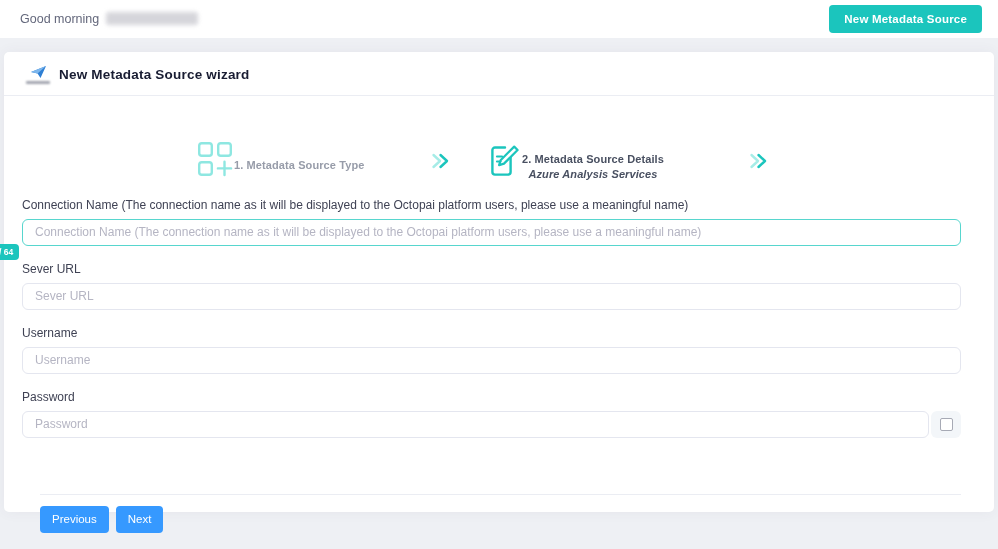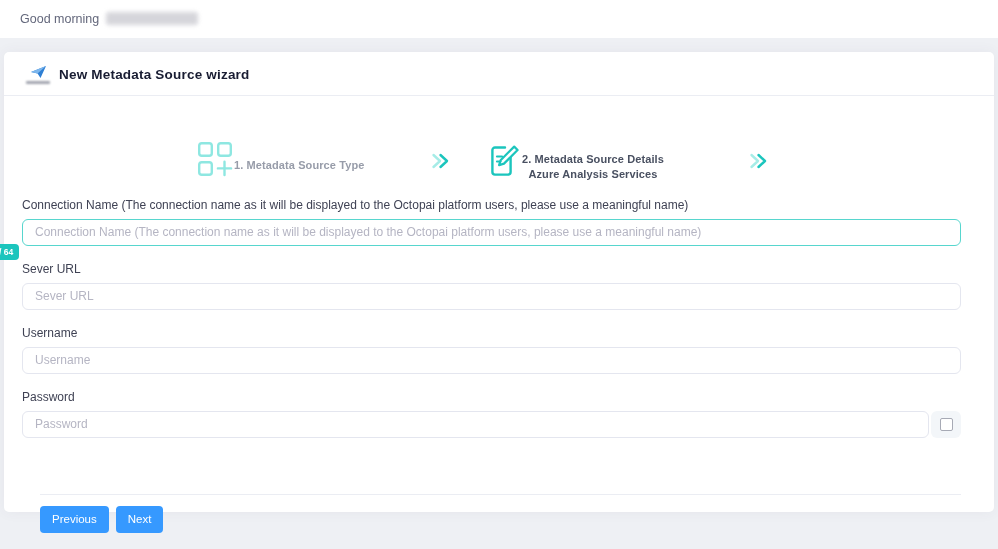--- a/index.html
+++ b/index.html
@@ -34,21 +34,21 @@
   .card-title-row { display: flex; align-items: center; gap: 11px; padding: 13px 20px 11px 24px; }
   .logo-wrap { display: flex; flex-direction: column; align-items: center; width: 20px; }
   .logo-caption { width: 24px; height: 3px; margin-top: 2px; background: #8b8f9c; border-radius: 1px; filter: blur(1px); opacity: .8; }
   .card-title { margin: 0; font-size: 13.5px; font-weight: 700; color: #181C32; letter-spacing: .2px; }
   .divider { height: 1px; background: #EBEDF3; }
   
   .steps { display: flex; justify-content: center; align-items: flex-start; padding-top: 44px; }
   .step { display: flex; flex-direction: row; align-items: center; width: 200px; }
   .step.wide { width: 230px; }
   .step-label { margin-top: 12px; font-size: 11px; font-weight: 700; line-height: 1.35; text-align: center; letter-spacing: .1px; }
-  .step-label .subline { display: block; }
+  .step-label .subline { display: block; font-style: italic; }
   .step.upcoming-1 .step-label { color: #979CA9; }
   .step.active .step-label { color: #495061; }
   .step.upcoming-3 .step-label { color: #A9ADBA; }
   .chev { width: 88px; display: flex; justify-content: center; padding-top: 12px; }
   
   .form { padding: 16px 33px 0 18px; }
   .field { position: relative; margin-bottom: 16px; }
   .field-label { display: block; font-size: 12px; color: #3F4254; margin-bottom: 7px; }
   .input {
     width: 100%; height: 27px; border: 1px solid #E4E6EF; border-radius: 6px;
@@ -85,20 +85,21 @@
 </head>
 <body>
 
 <div>
 
   <header class="topbar">
     <div class="greeting">
       <span>Good morning</span>
       <span class="redacted"></span>
     </div>
+    <button class="btn-teal">New Metadata Source</button>
   </header>
 
   <main class="card">
 
     <div class="card-title-row">
       <span class="logo-wrap">
         <svg width="17" height="14" viewBox="0 0 17 14">
           <path d="M1 7 L16 1 L10.5 13 L7.6 8.6 Z" fill="#2e7fd4"></path>
           <path d="M1 7 L16 1 L7.6 8.6 Z" fill="#7db6ec"></path>
         </svg>

